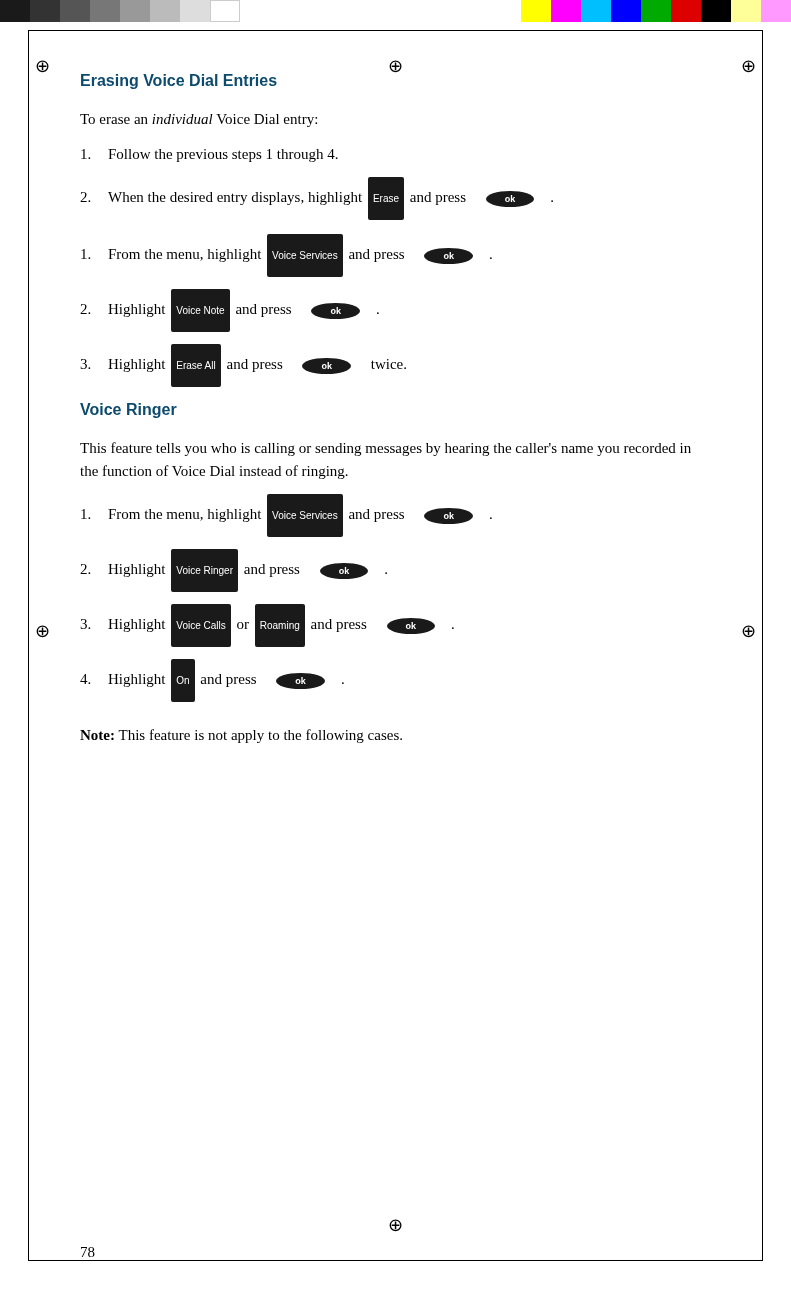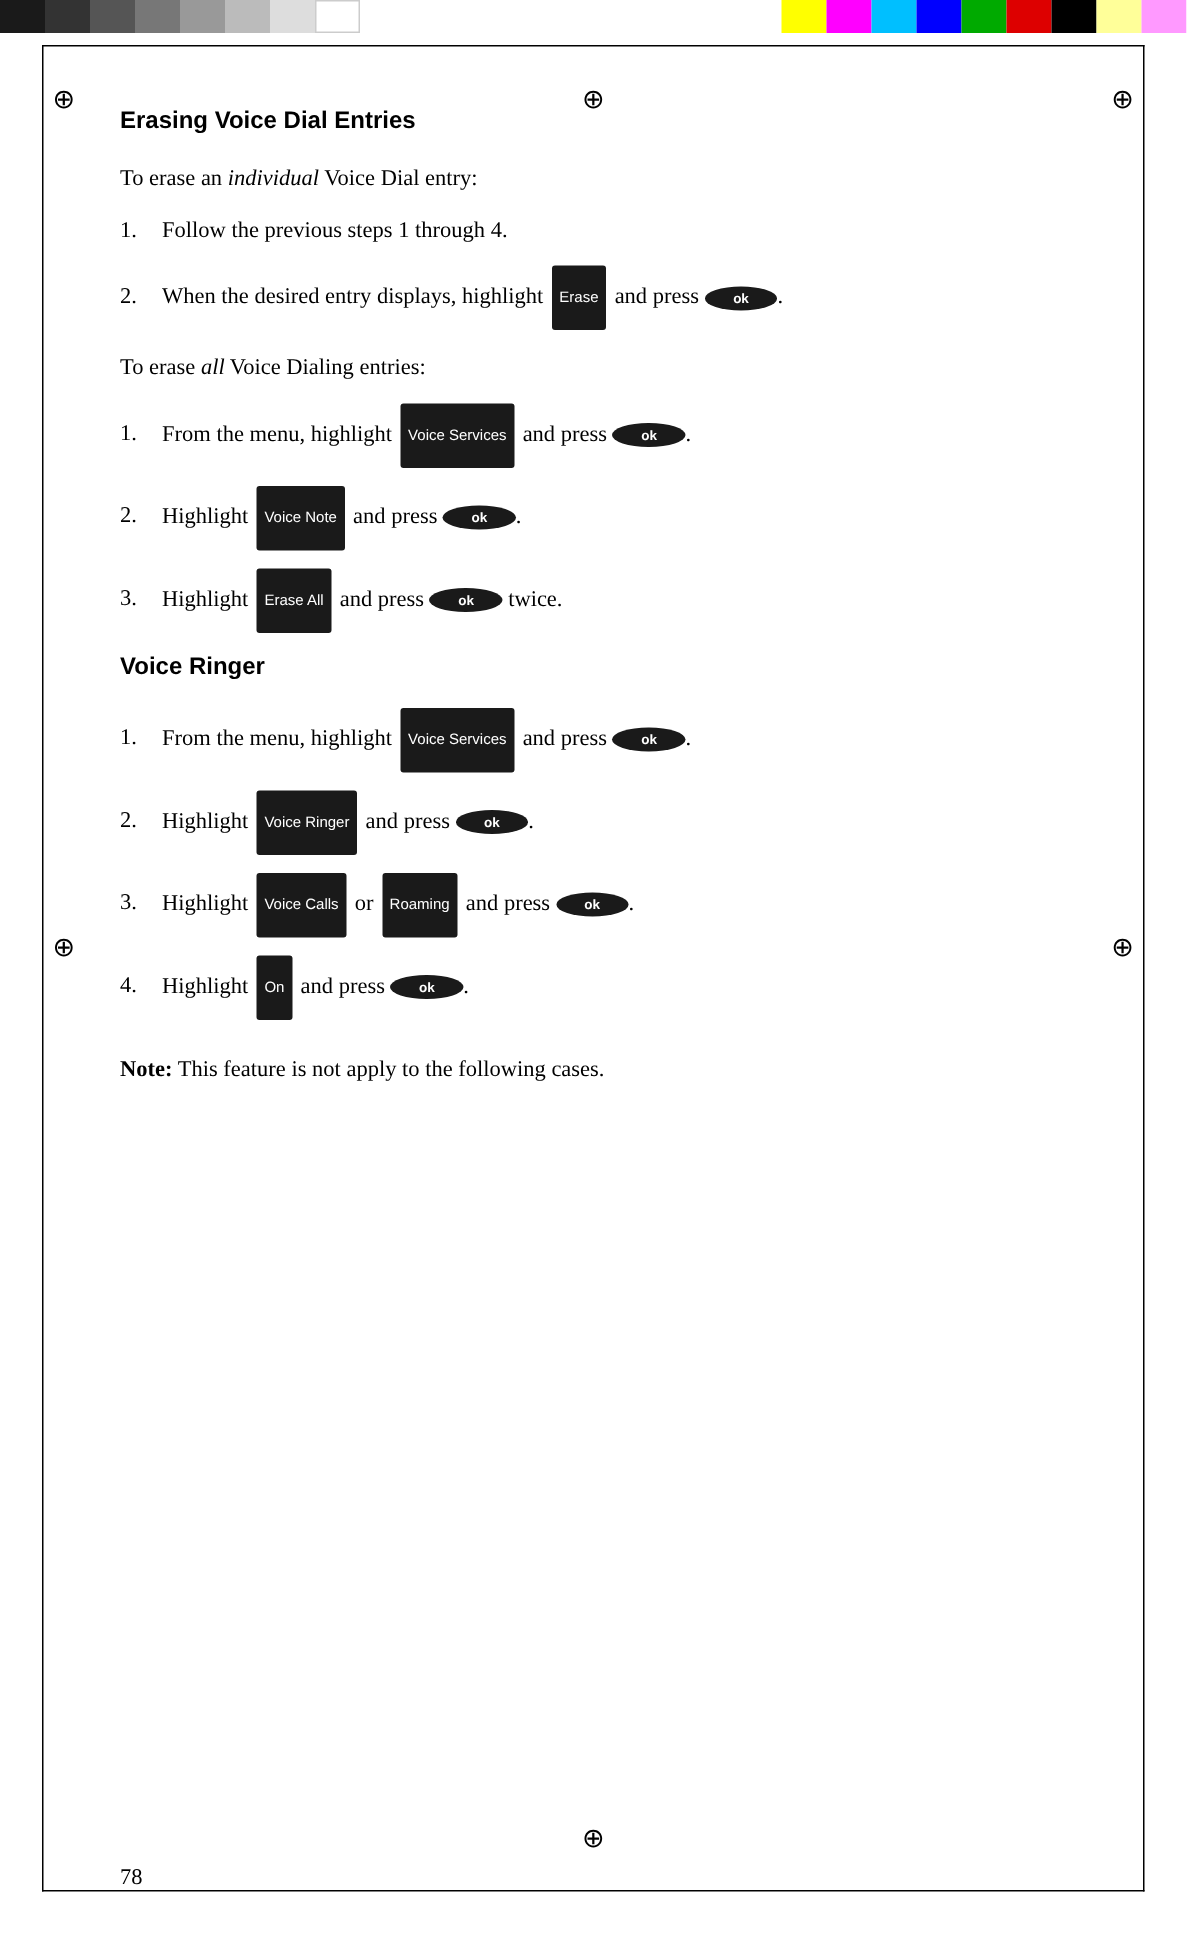--- a/index.html
+++ b/index.html
@@ -27,21 +27,21 @@
 
     .page-content {
       padding: 40px 80px 40px 80px;
       position: relative;
     }
 
     h2.section-title {
       font-family: Arial, Helvetica, sans-serif;
       font-size: 16px;
       font-weight: bold;
-      color: #000000;
+      color: #0c4a6e;
       margin-bottom: 18px;
       margin-top: 10px;
     }
 
     p {
       font-size: 15px;
       line-height: 1.5;
       margin-bottom: 12px;
     }
 
@@ -89,21 +89,21 @@
     .ok-btn {
       display: inline-block;
       background: #1a1a1a;
       color: #fff;
       font-family: Arial, sans-serif;
       font-size: 9px;
       font-weight: bold;
       padding: 2px 19px;
       border-radius: 50%;
       vertical-align: middle;
-      margin: 0 0;
+      margin: 0 16px;
       min-width: 16px;
       min-height: 16px;
       text-align: center;
       line-height: 12px;
     }
 
     .note-section {
       margin-top: 22px;
       font-size: 15px;
       line-height: 1.5;
@@ -208,23 +208,20 @@
       <span class="step-num">2.</span>
       <span class="step-content">
         When the desired entry displays, highlight
         <span class="btn-label">Erase</span>
         and press
         <span class="ok-btn">ok</span>.
       </span>
     </li>
   </ol>
 
-  <p>
-    <span>To erase </span><em>all</em><span> Voice Dialing entries:</span>
-  </p>
 
   <ol class="step-list">
     <li>
       <span class="step-num">1.</span>
       <span class="step-content">
         From the menu, highlight
         <span class="btn-label">Voice Services</span>
         and press
         <span class="ok-btn">ok</span>.
       </span>
@@ -245,20 +242,21 @@
         <span class="btn-label">Erase All</span>
         and press
         <span class="ok-btn">ok</span>
         twice.
       </span>
     </li>
   </ol>
 
   <h2 class="section-title">Voice Ringer</h2>
 
+  <p>This feature tells you who is calling or sending messages by hearing the caller's name you recorded in the function of Voice Dial instead of ringing.</p>
 
   <ol class="step-list">
     <li>
       <span class="step-num">1.</span>
       <span class="step-content">
         From the menu, highlight
         <span class="btn-label">Voice Services</span>
         and press
         <span class="ok-btn">ok</span>.
       </span>

